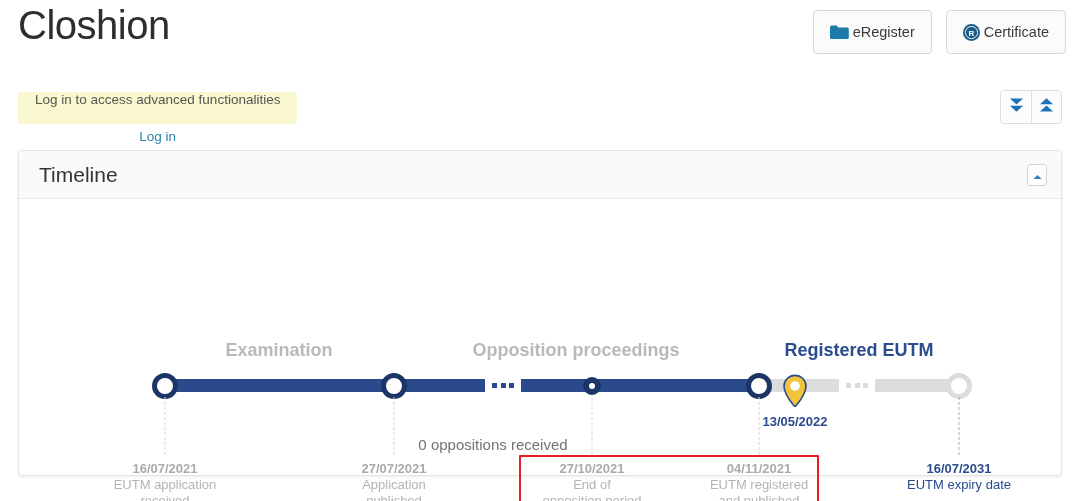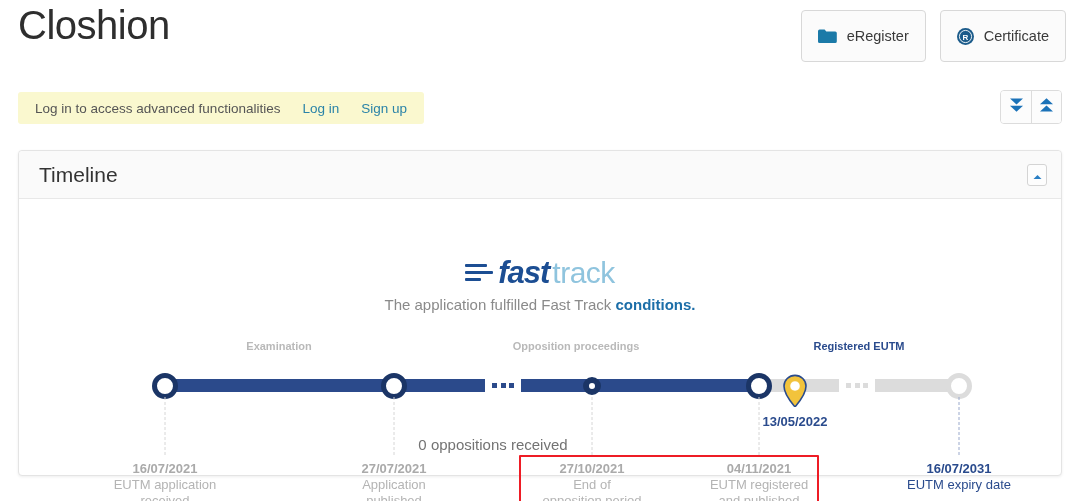--- a/index.html
+++ b/index.html
@@ -20,35 +20,35 @@
   .brand-number {
     font-size: 21px; font-weight: 700; color: #2e2e2e;
     line-height: 26px; letter-spacing: -0.2px;
   }
 
   .hdr-actions {
     position: absolute; right: 14px; top: 10px;
     display: flex; gap: 14px; align-items: center;
   }
   .btn {
-    display: flex; align-items: center; gap: 10px;
-    height: 52px; padding: 0 16px;
+    display: flex; align-items: center; gap: 4px;
+    height: 44px; padding: 0 16px;
     background: #fbfbfb;
     border: 1px solid #d8d8d8; border-radius: 4px;
     font-size: 14.5px; color: #3a3a3a; cursor: pointer;
     white-space: nowrap;
   }
   .btn .ic { display: flex; align-items: center; justify-content: center; }
 
   
   .notice {
     position: absolute; left: 18px; top: 92px;
     display: flex; align-items: center; gap: 22px;
     background: #faf8cf; border-radius: 3px;
-    height: 32px; padding: 0 17px;
+    height: 32px; padding: 0 17px; flex-direction: column;
   }
   .notice-text { font-size: 13.5px; color: #555; }
   .notice-link {
     font-size: 13.5px; color: #2a83a8; cursor: pointer; text-decoration: none;
   }
 
   .toggle-group {
     position: absolute; right: 18px; top: 90px;
     display: flex; background: #fcfcfc;
     border: 1px solid #dcdcdc; border-radius: 4px; overflow: hidden;
@@ -100,21 +100,21 @@
   }
   .ft-track {
     font-size: 30px; font-weight: 400; color: #8fc4de; letter-spacing: -0.5px;
   }
   .ft-caption { margin-top: 6px; font-size: 15px; color: #8a8a8a; }
   .ft-caption b { color: #1c6ea8; font-weight: 700; cursor: pointer; }
 
   
   .tl { position: absolute; left: 0; top: 0; width: 1044px; height: 277px; }
   .phase {
-    position: absolute; font-size: 11px; font-weight: 700;
+    position: absolute; font-size: 18px; font-weight: 700;
     color: #b9b9b9; white-space: nowrap; transform: translateX(-50%);
     top: 141px;
   }
   .phase.active { color: #2a4b8d; }
 
   .bar {
     position: absolute; height: 13px; top: 180px; border-radius: 0;
   }
   .bar.done { background: #2b4a8b; }
   .bar.todo { background: #dcdcdc; }
@@ -234,34 +234,20 @@
         <span>
           <svg width="9" height="6" viewBox="0 0 9 6">
               <path d="M0.5 5L4.5 1L8.5 5z" fill="#2a7fc4"></path>
             </svg>
         </span>
       </span>
     </div>
 
     <div class="card-body">
 
-      <div class="ft-wrap">
-        <div class="ft-logo">
-          <span class="ft-lines">
-            <i class="ft-line ft-l1"></i>
-              <i class="ft-line ft-l2"></i>
-              <i class="ft-line ft-l3"></i>
-          </span>
-          <span class="ft-fast">fast</span>
-          <span class="ft-track">track</span>
-        </div>
-        <div class="ft-caption">
-          <span>The application fulfilled Fast Track </span><b>conditions.</b>
-        </div>
-      </div>
 
       <div class="tl">
 
         <div class="phase" style="left:260px">Examination</div>
         <div class="phase" style="left:557px">Opposition proceedings</div>
         <div class="phase active" style="left:840px">Registered EUTM</div>
 
         <div class="bar done" style="left:146px;width:320px"></div>
         <div class="gap done" style="left:466px;width:36px">
           <i></i>

